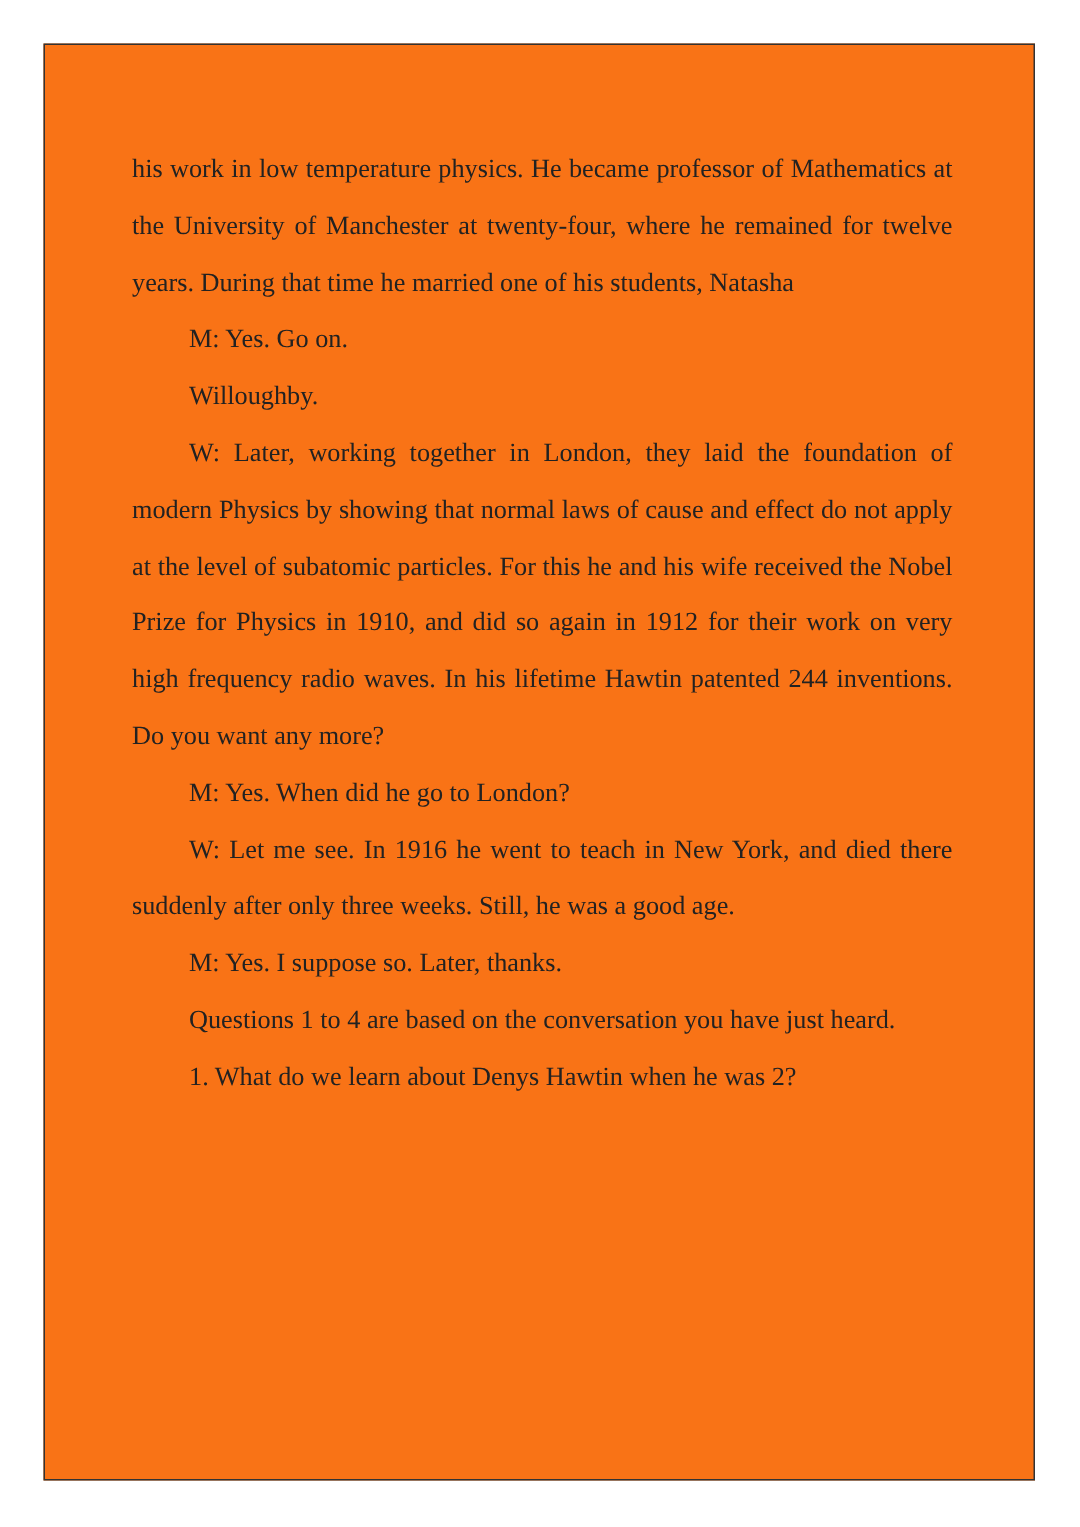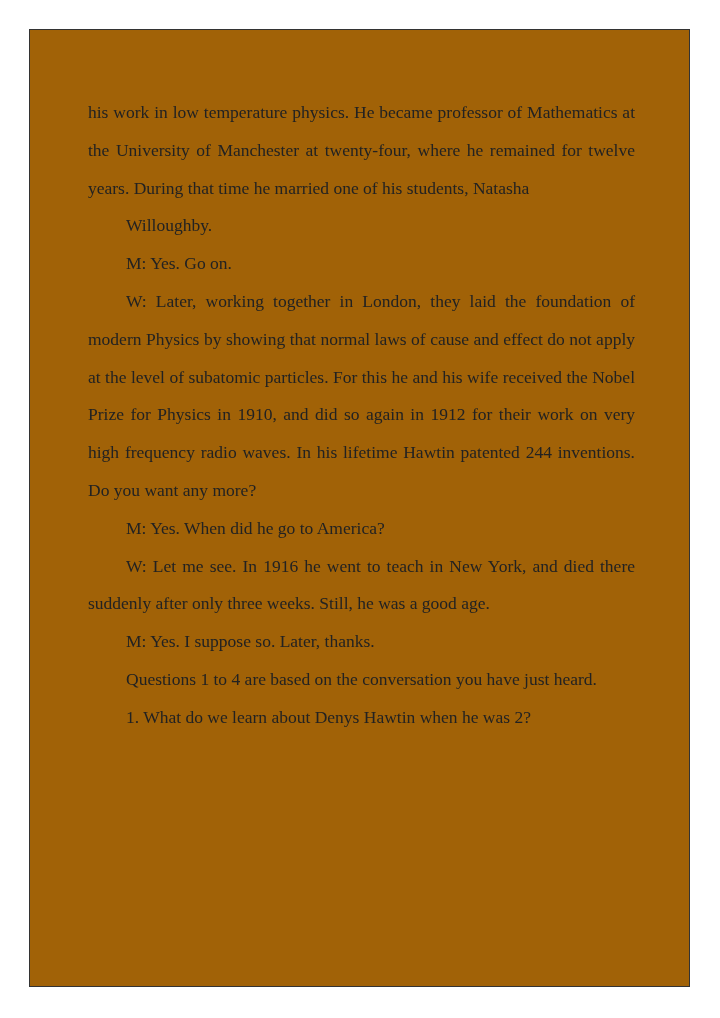--- a/index.html
+++ b/index.html
@@ -14,21 +14,21 @@
       overflow: hidden;
     }
     .page {
       position: absolute;
       left: 29px;
       top: 29px;
       width: 661px;
       height: 958px;
       border: 1px solid #333333;
       box-sizing: border-box;
-      background: #a16207;
+      background: #f97316;
     }
     .content {
       position: absolute;
       left: 58px;
       top: 64px;
       width: 547px;
       font-family: "Liberation Serif", "DejaVu Serif", serif;
       font-size: 17.5px;
       line-height: 37.8px;
       color: #222222;
@@ -43,22 +43,22 @@
     .para.last-line-left {
       text-align-last: left;
     }
   </style>
 </head>
 <body>
 
 <div class="page">
   <div class="content">
     <p class="para last-line-left">his work in low temperature physics. He became professor of Mathematics at the University of Manchester at twenty-four, where he remained for twelve years. During that time he married one of his students, Natasha</p>
+    <p class="para indent last-line-left">M: Yes. Go on.</p>
     <p class="para indent last-line-left">Willoughby.</p>
-    <p class="para indent last-line-left">M: Yes. Go on.</p>
     <p class="para indent last-line-left">W: Later, working together in London, they laid the foundation of modern Physics by showing that normal laws of cause and effect do not apply at the level of subatomic particles. For this he and his wife received the Nobel Prize for Physics in 1910, and did so again in 1912 for their work on very high frequency radio waves. In his lifetime Hawtin patented 244 inventions. Do you want any more?</p>
-    <p class="para indent last-line-left">M: Yes. When did he go to America?</p>
+    <p class="para indent last-line-left">M: Yes. When did he go to London?</p>
     <p class="para indent last-line-left">W: Let me see. In 1916 he went to teach in New York, and died there suddenly after only three weeks. Still, he was a good age.</p>
     <p class="para indent last-line-left">M: Yes. I suppose so. Later, thanks.</p>
     <p class="para indent last-line-left">Questions 1 to 4 are based on the conversation you have just heard.</p>
     <p class="para indent last-line-left">1. What do we learn about Denys Hawtin when he was 2?</p>
   </div>
 </div>
 
 </body></html>

